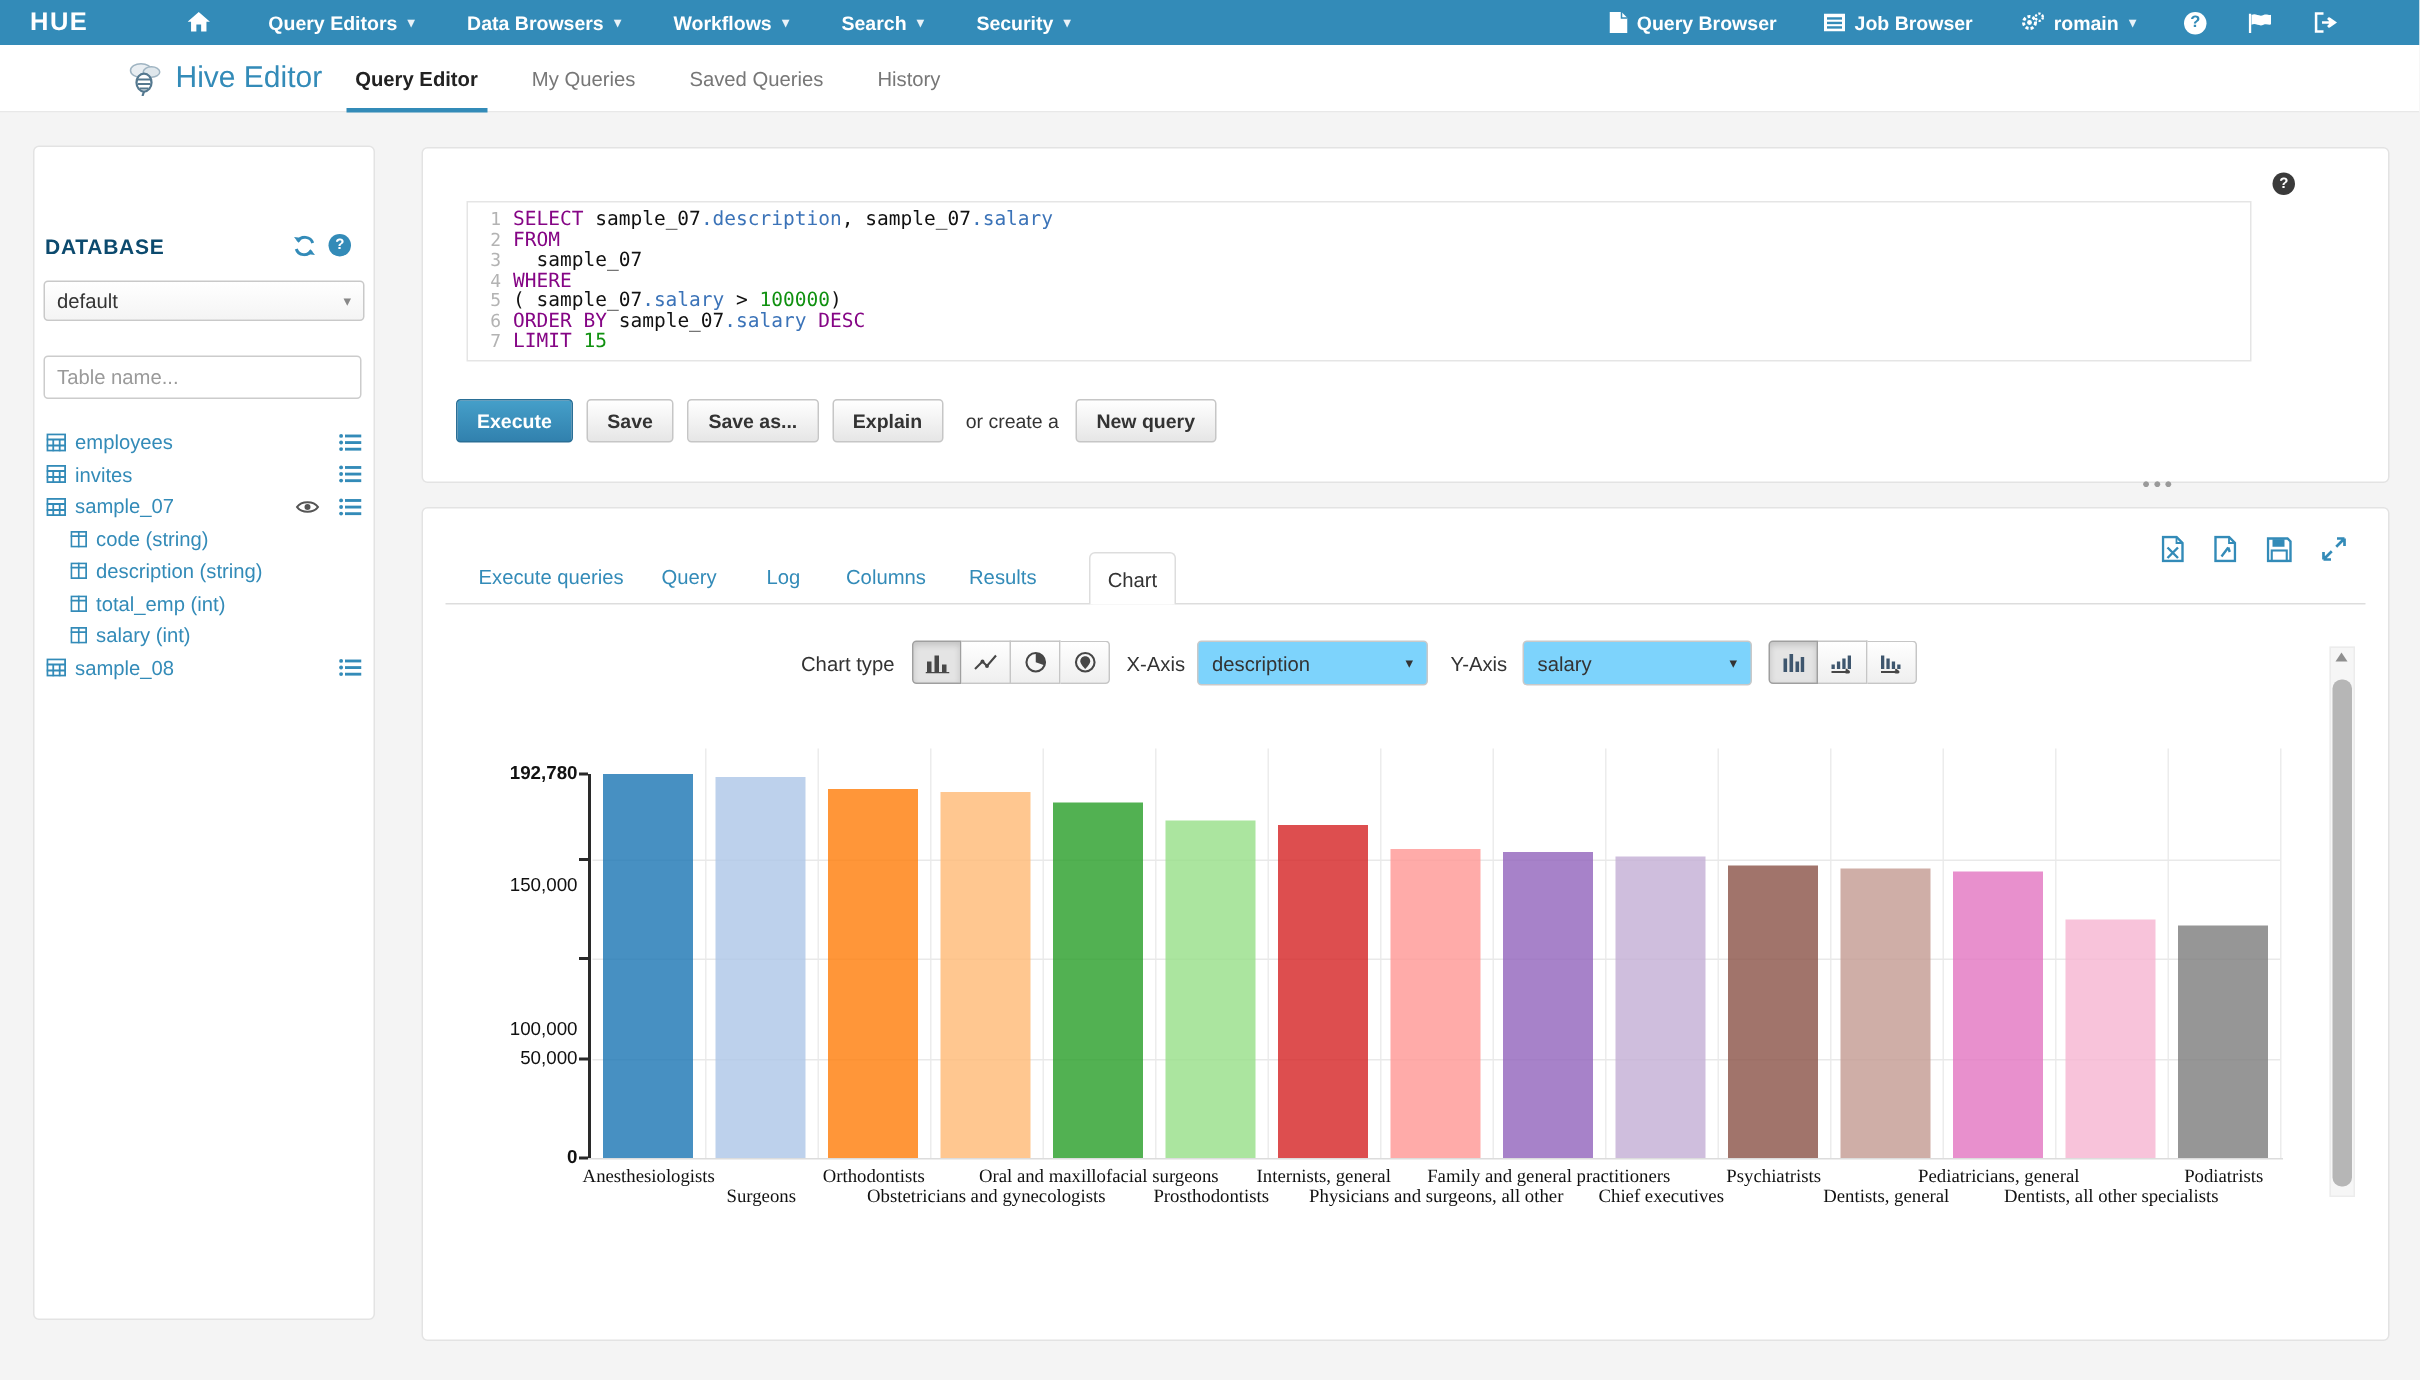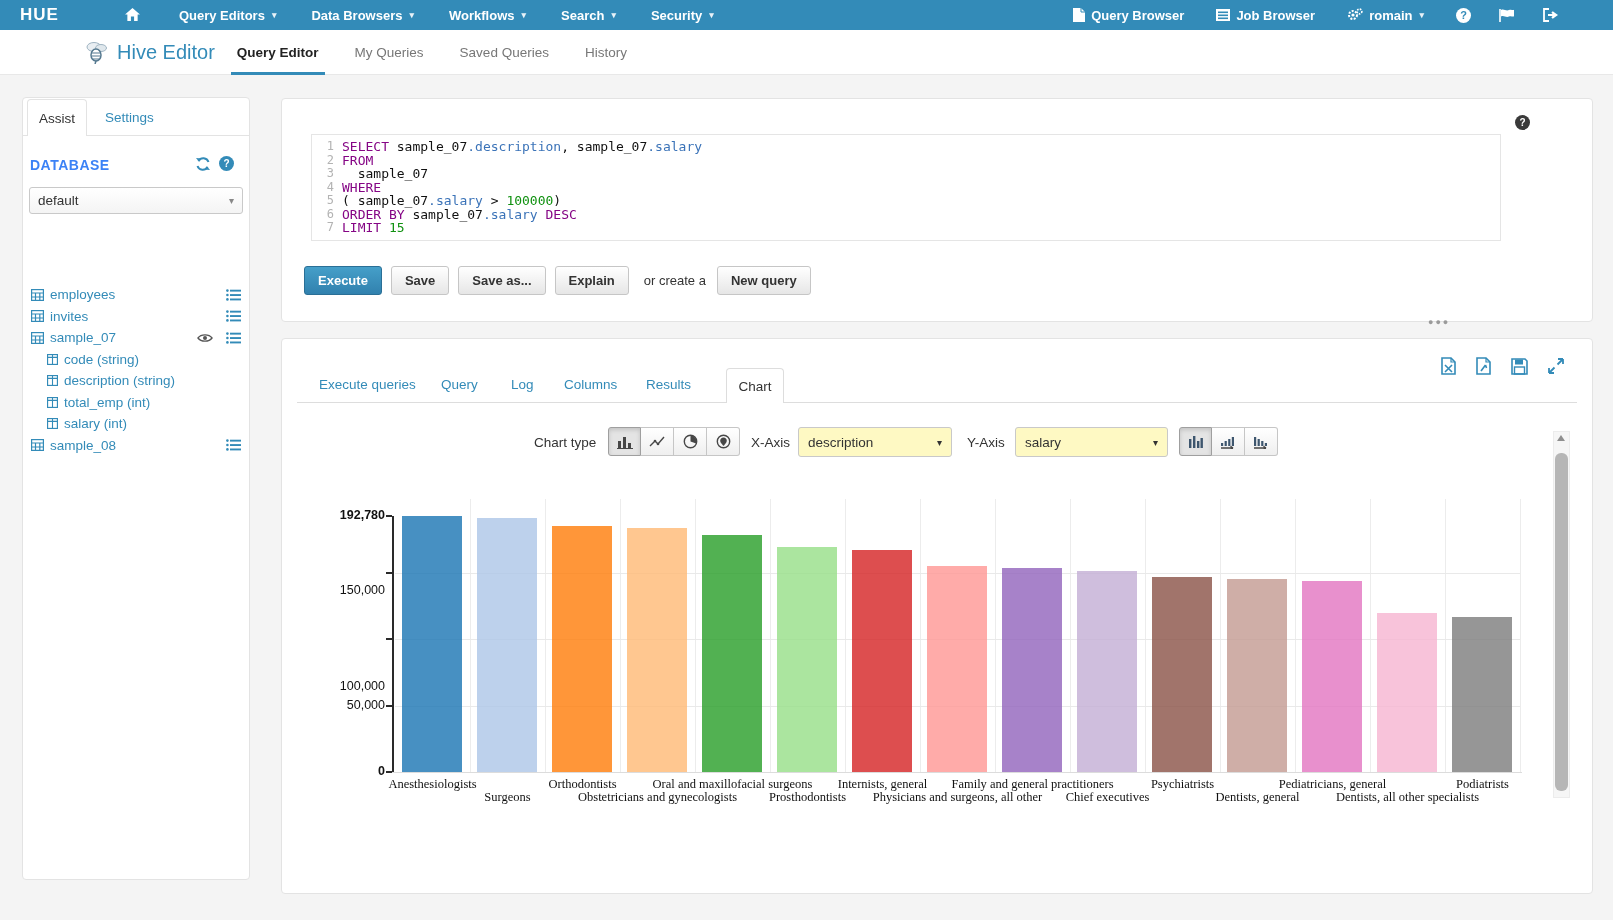--- a/index.html
+++ b/index.html
@@ -27,21 +27,21 @@
 
   
   .card { position:absolute; background:#fff; border:1px solid #e3e3e3; border-radius:4px; }
 
   
   .sidebar { left:22px; top:97px; width:228px; height:783px; }
   .sb-tabs { position:absolute; left:0; top:0; right:0; height:38px; border-bottom:1px solid #e3e3e3; }
   .sb-tab-assist { position:absolute; left:4px; top:1px; width:60px; height:37px; background:#fff; border-right:1px solid #e3e3e3; border-left:1px solid #e3e3e3; border-top:1px solid #e3e3e3; border-radius:4px 4px 0 0; display:flex; align-items:center; justify-content:center; font-size:13.5px; color:#333; cursor:pointer; }
   .sb-tab-settings { position:absolute; left:82px; top:0; height:38px; display:flex; align-items:center; font-size:13.5px; color:#338bb8; cursor:pointer; }
   .db-header { position:absolute; left:7px; top:58px; right:7px; height:20px; }
-  .db-title { color:#3b82f6; font-weight:bold; font-size:14px; letter-spacing:0.5px; }
+  .db-title { color:#0c4a6e; font-weight:bold; font-size:14px; letter-spacing:0.5px; }
   .db-icons { position:absolute; right:8px; top:0; display:flex; gap:8px; align-items:center; }
   .blue-circle-q { width:15px; height:15px; border-radius:50%; background:#338bb8; color:#fff; font-size:10px; font-weight:bold; display:flex; align-items:center; justify-content:center; cursor:pointer; }
   .sb-select { position:absolute; left:6px; top:89px; width:214px; height:27px; border:1px solid #c9c9c9; border-radius:3px; background:linear-gradient(#ffffff,#f4f4f4); display:flex; align-items:center; justify-content:space-between; padding:0 8px; font-size:13.5px; color:#333; cursor:pointer; }
   .sb-select .caret2 { color:#888; font-size:10px; }
   .sb-input { position:absolute; left:6px; top:139px; width:212px; height:29px; border:1px solid #ccc; border-radius:3px; font-size:13.5px; padding:0 8px; color:#333; font-family:"Liberation Sans",sans-serif; }
   .sb-input::placeholder { color:#9a9a9a; }
   .tree { position:absolute; left:8px; top:186px; right:4px; }
   .tree-row { height:21.5px; display:flex; align-items:center; gap:6px; color:#338bb8; font-size:13.5px; cursor:pointer; }
   .tree-row .lbl { white-space:nowrap; }
   .tree-row .sp { flex:1; }
@@ -72,21 +72,21 @@
   .rtabs { position:absolute; left:15px; right:15px; top:29px; height:35px; border-bottom:1px solid #ddd; }
   .rtab { position:absolute; bottom:10px; font-size:13.5px; color:#338bb8; cursor:pointer; white-space:nowrap; }
   .rtab-active { position:absolute; left:429px; top:0; width:58px; height:35px; background:#fff; border:1px solid #ddd; border-bottom:none; border-radius:4px 4px 0 0; display:flex; align-items:center; justify-content:center; font-size:13.5px; color:#333; cursor:pointer; }
   .ctl-label { position:absolute; top:88px; height:30px; display:flex; align-items:center; font-size:13.5px; color:#333; white-space:nowrap; }
   .btn-group { position:absolute; top:88px; display:flex; }
   .ico-btn { width:33px; height:29px; border:1px solid #c6c6c6; background:linear-gradient(#ffffff,#efefef); display:flex; align-items:center; justify-content:center; cursor:pointer; }
   .ico-btn:first-child { border-radius:3px 0 0 3px; }
   .ico-btn:last-child { border-radius:0 3px 3px 0; }
   .ico-btn + .ico-btn { border-left:none; }
   .ico-btn.active { background:#e4e4e4; box-shadow:inset 0 2px 4px rgba(0,0,0,0.15); border-color:#9f9f9f; }
-  .ctl-select { position:absolute; top:88px; height:30px; border:1px solid #c9c9c9; border-radius:3px; background:#fef9c3; display:flex; align-items:center; justify-content:space-between; padding:0 9px; font-size:13.5px; color:#333; cursor:pointer; }
+  .ctl-select { position:absolute; top:88px; height:30px; border:1px solid #c9c9c9; border-radius:3px; background:#7dd3fc; display:flex; align-items:center; justify-content:space-between; padding:0 9px; font-size:13.5px; color:#333; cursor:pointer; }
   .ctl-select .caret2 { color:#333; font-size:10px; }
 
   
   .ytick { position:absolute; width:82px; text-align:right; font-size:12.5px; color:#111; }
   .ytick.bold { font-weight:bold; }
   .ytick-mark { position:absolute; width:6px; height:2px; background:#2a2a2a; }
   .yaxis-line { position:absolute; width:2px; background:#2a2a2a; }
   .hgrid { position:absolute; height:1px; background:#e9e9e9; }
   .vgrid { position:absolute; width:1px; background:#ececec; }
   .baseline { position:absolute; height:1px; background:#dcdcdc; }
@@ -194,43 +194,40 @@
     </div>
   <div class="app-tab">
       <span>Saved Queries</span>
     </div>
   <div class="app-tab">
       <span>History</span>
     </div>
 </div>
 
 <div class="card sidebar">
-  <div class="sb-tabs">
-    <div class="sb-tab-assist">Assist</div>
-    <div class="sb-tab-settings">Settings</div>
-  </div>
   <div class="db-header">
     <span class="db-title">DATABASE</span>
     <span class="db-icons">
       <span style="cursor:pointer;">
         <svg width="16" height="14" viewBox="0 0 16 14">
             <path d="M13.5 5 A5.5 5.5 0 0 0 3.5 4" fill="none" stroke="#338bb8" stroke-width="2"></path>
             <path d="M3.5 0.5 V4.5 H7.5" fill="none" stroke="#338bb8" stroke-width="0"></path>
             <path d="M1 1 L4 4.8 L6.5 1.6 Z" fill="#338bb8"></path>
             <path d="M2.5 9 A5.5 5.5 0 0 0 12.5 10" fill="none" stroke="#338bb8" stroke-width="2"></path>
             <path d="M15 13 L12 9.2 L9.5 12.4 Z" fill="#338bb8"></path>
           </svg>
       </span>
       <span class="blue-circle-q">?</span>
     </span>
   </div>
   <div class="sb-select">
     <span>default</span>
     <span class="caret2">▾</span>
   </div>
+  <input class="sb-input" placeholder="Table name..." style="">
   <div class="tree" id="tree">
       <div class="tree-row">
         <span>
           <svg width="13" height="12" viewBox="0 0 13 12">
             <rect x="0.5" y="0.5" width="12" height="11" fill="none" stroke="#338bb8" stroke-width="1.4"></rect>
             <path d="M0 4 H13 M0 8 H13 M4.5 4 V12 M8.8 4 V12" stroke="#338bb8" stroke-width="1.2"></path>
           </svg>
         </span>
         <span class="lbl">employees</span>
         <span class="sp"></span>

